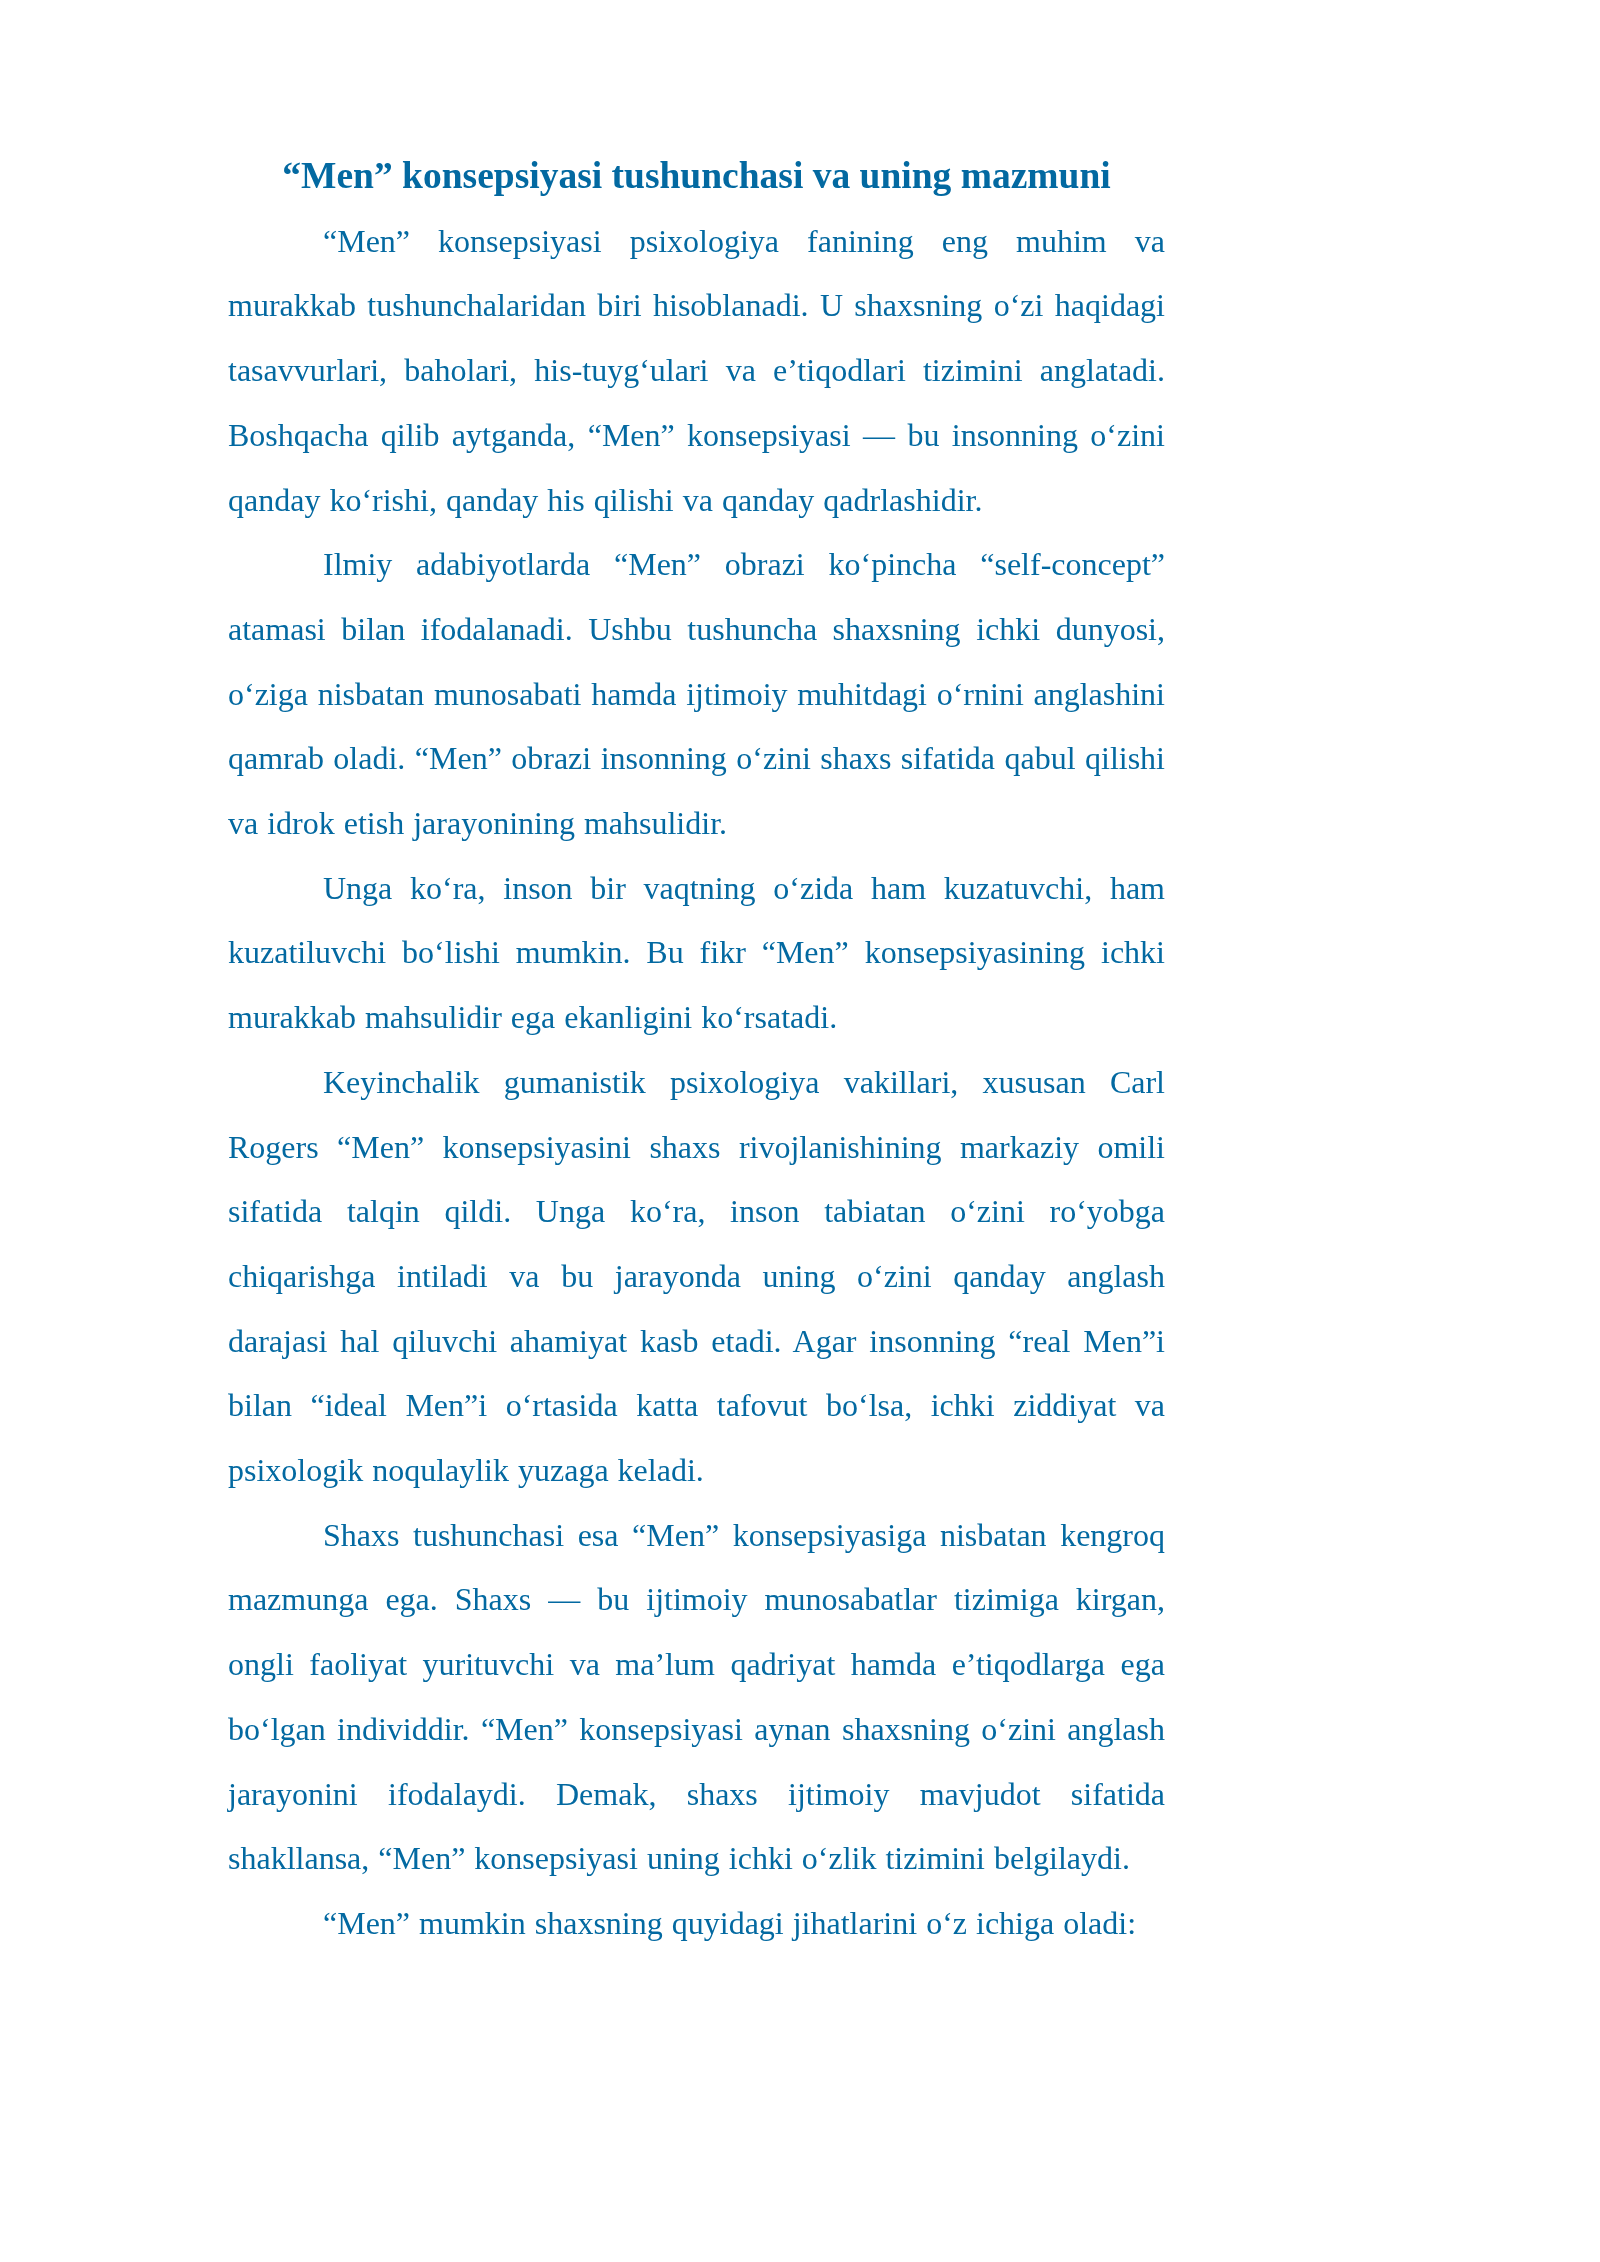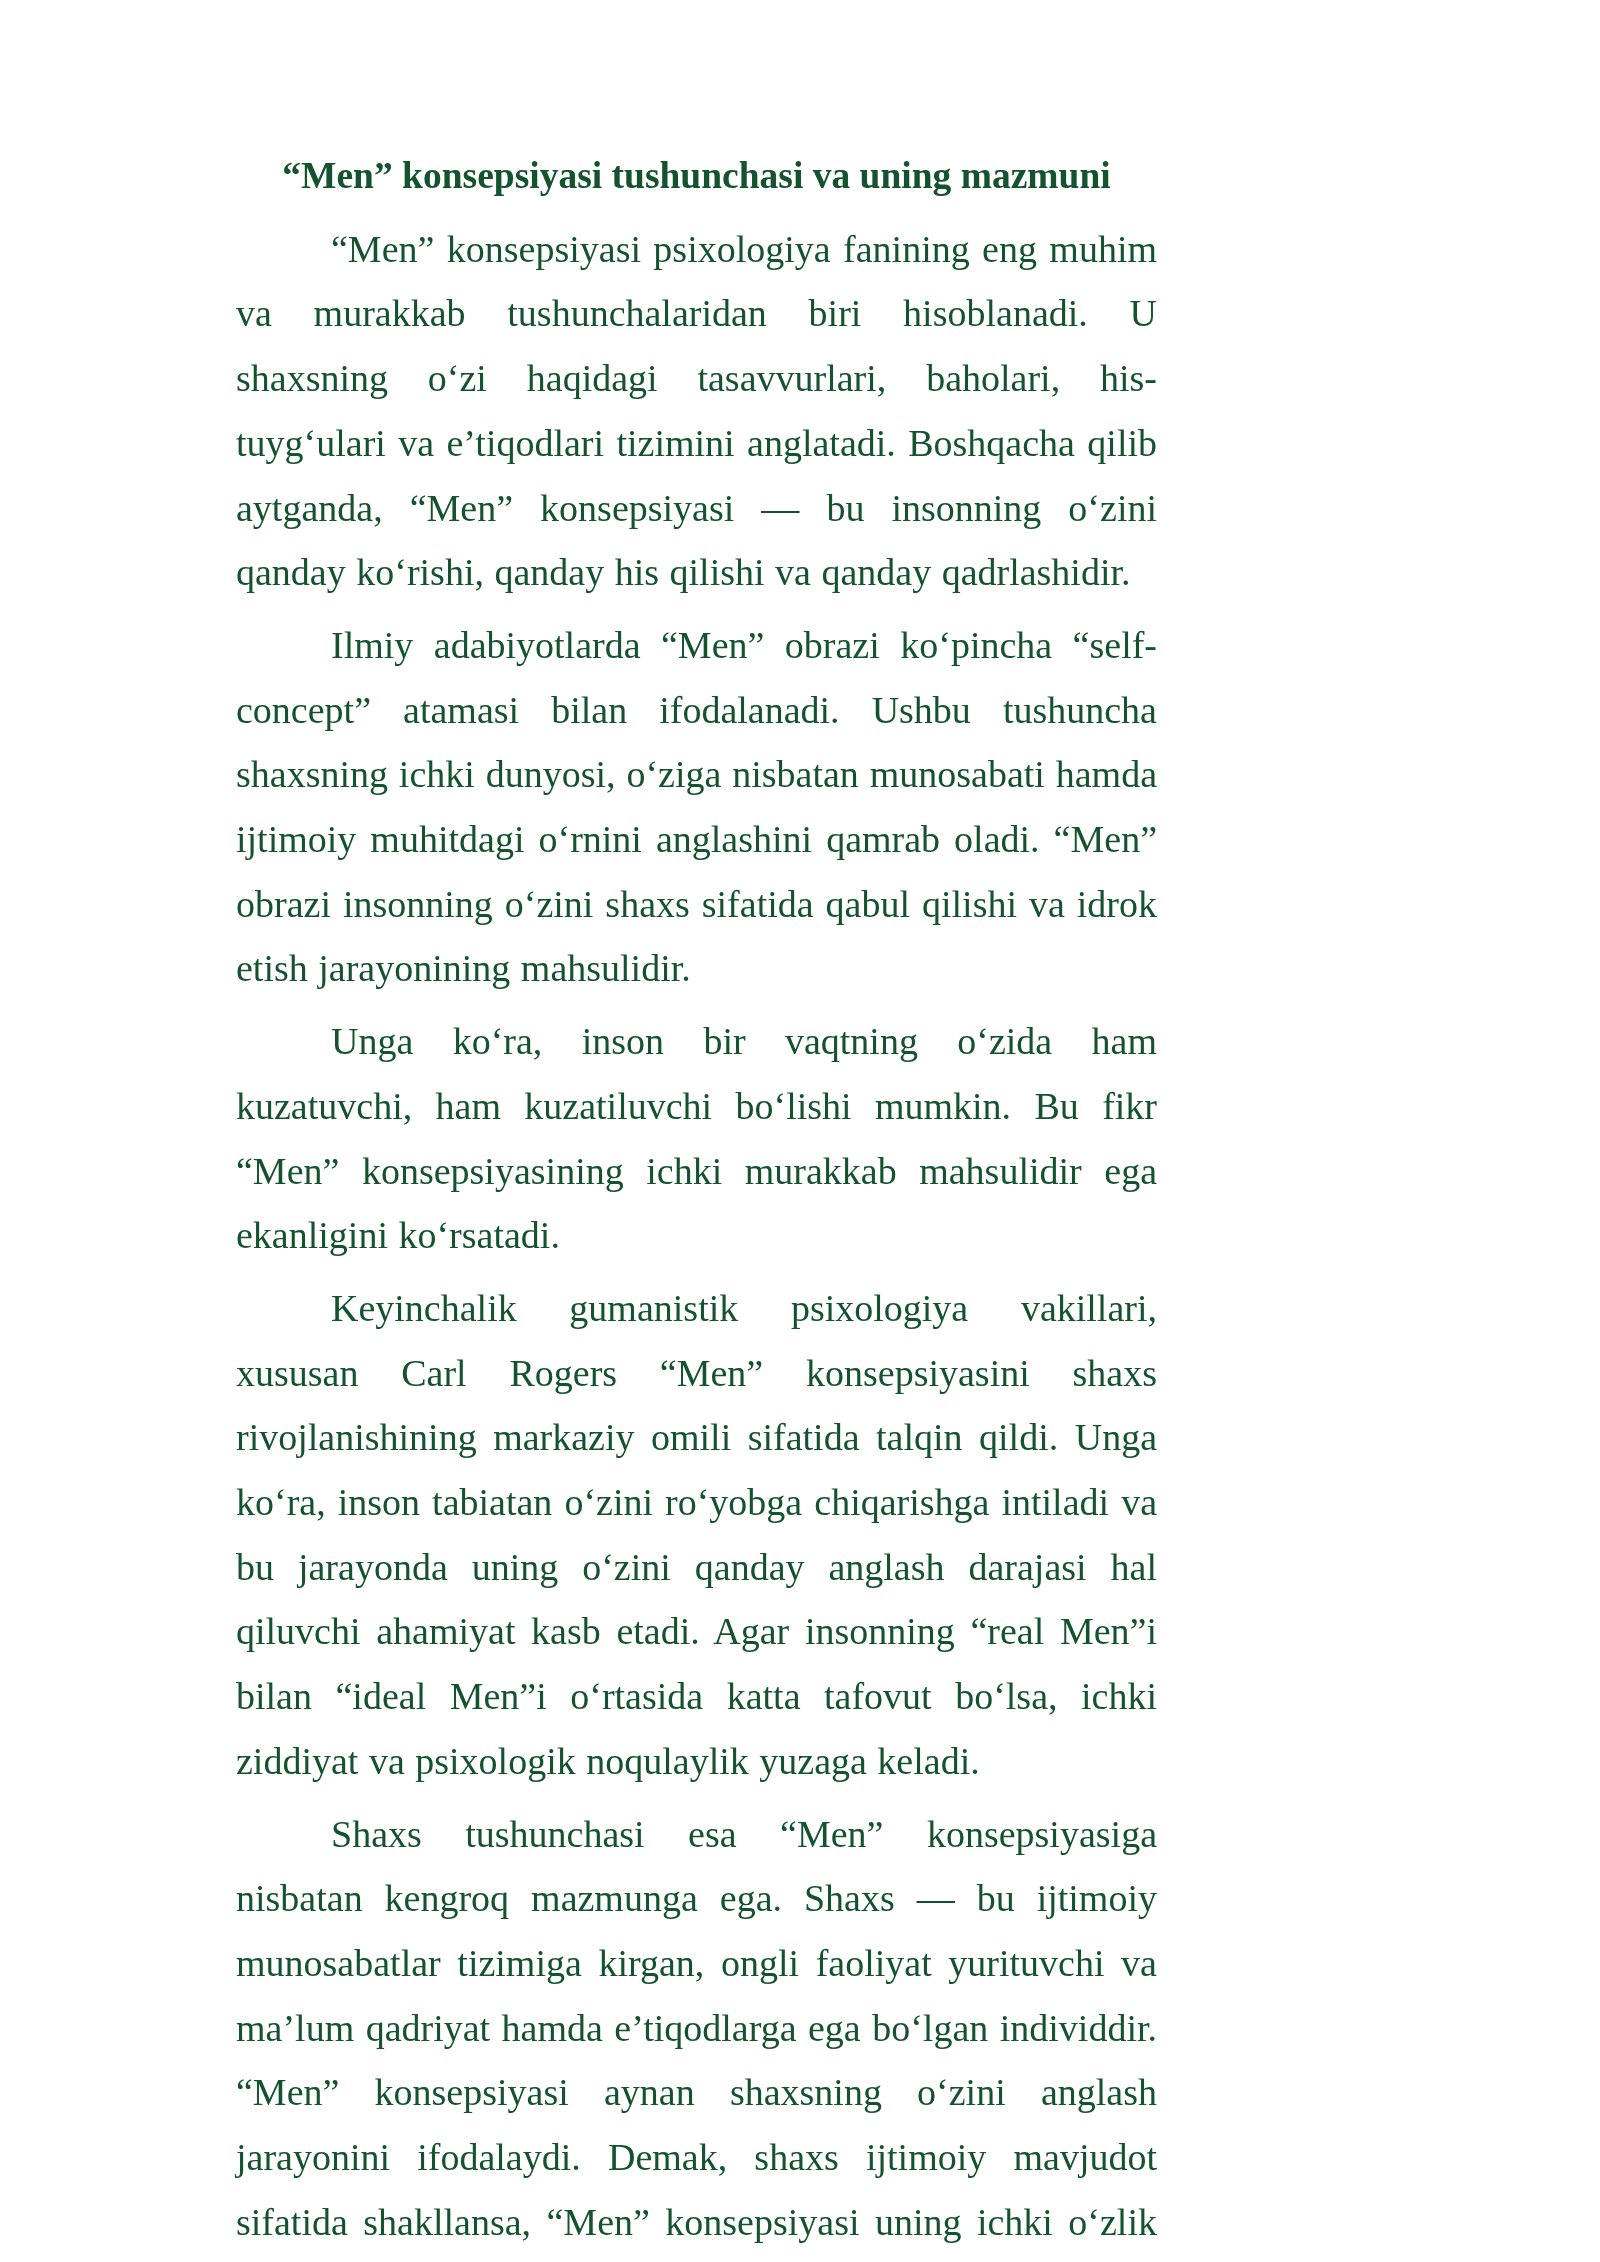--- a/index.html
+++ b/index.html
@@ -9,33 +9,33 @@
   }
   .page {
     position: relative;
     width: 1280px;
     height: 2262px;
     background: #ffffff;
     box-sizing: border-box;
     padding: 144px 115px 0 228px;
     overflow: hidden;
     font-family: "Liberation Serif", "DejaVu Serif", serif;
-    color: #14532d;
+    color: #0369a1;
   }
   .doc-title {
     margin: 0;
     font-size: 37.5px;
     line-height: 64.7px;
     font-weight: bold;
     text-align: center;
     white-space: nowrap;
   }
   .doc-body p {
-    margin: 8px;
-    font-size: 38px;
+    margin: 0;
+    font-size: 32px;
     line-height: 64.7px;
     text-align: justify;
     text-indent: 95px;
     word-spacing: 1px;
   }
 </style>
 </head>
 <body>
 
 <div class="page">

